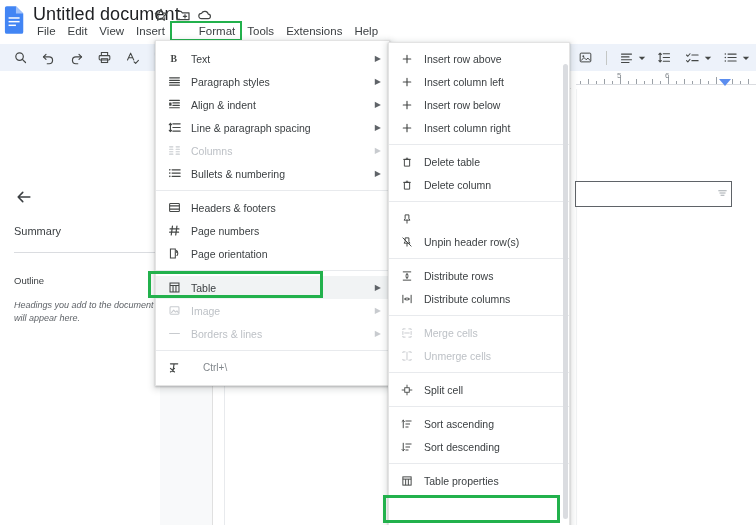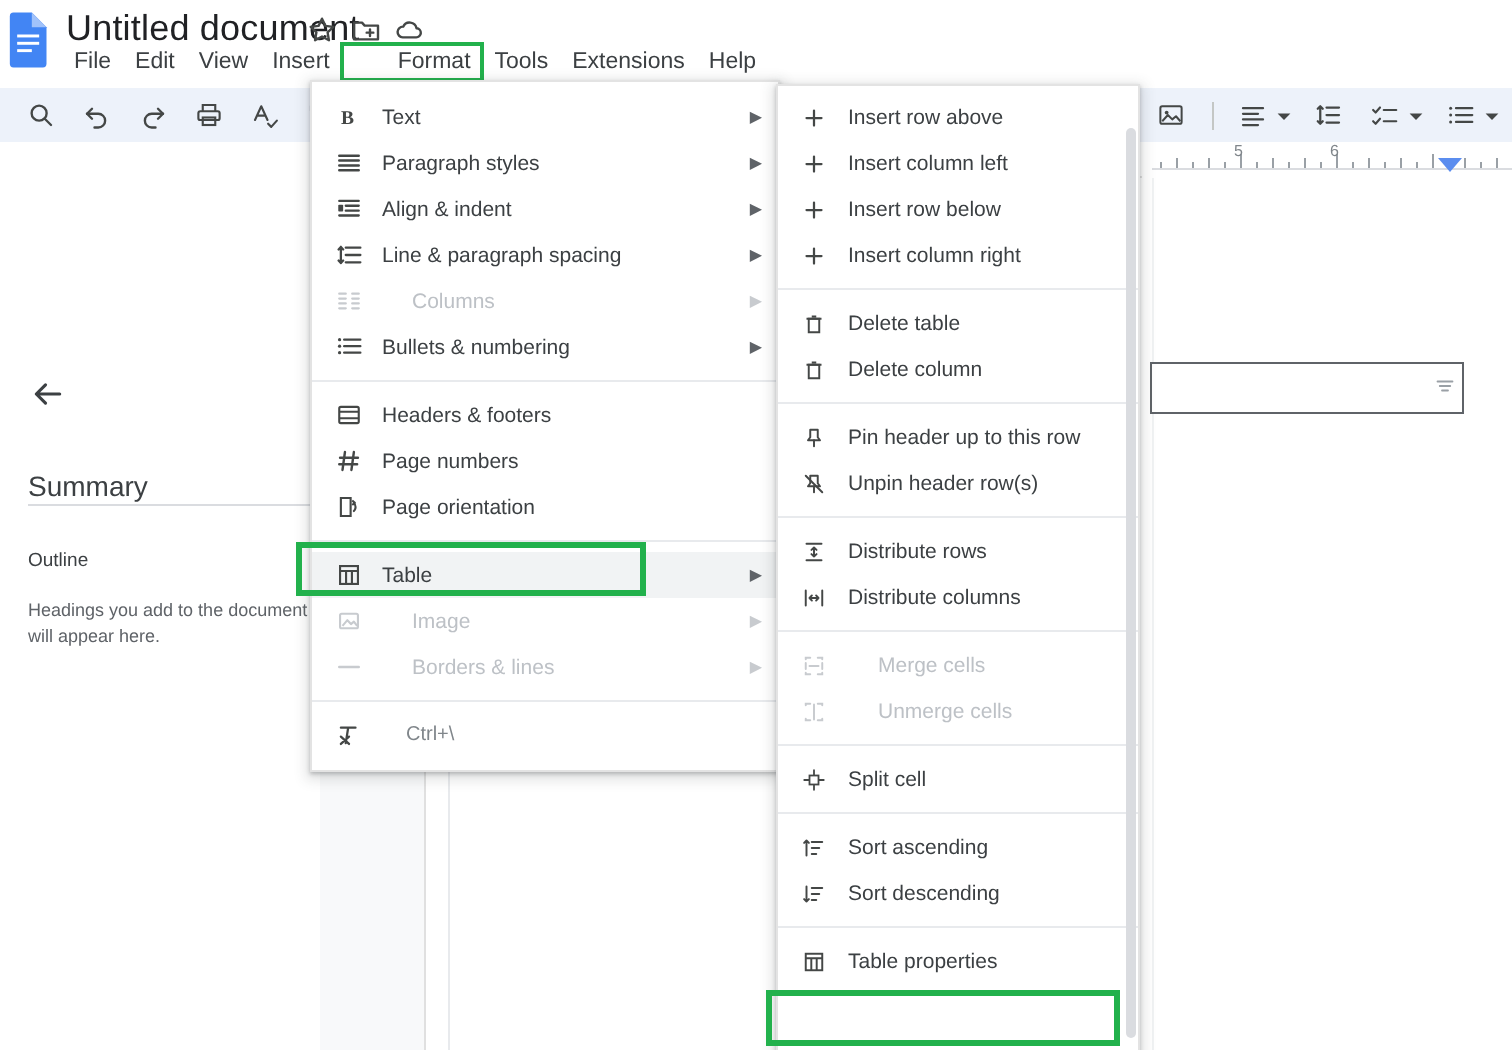--- a/index.html
+++ b/index.html
@@ -28,41 +28,41 @@
       display:flex;align-items:center;}
   .tb{width:20px;height:20px;margin:0 4px;display:flex;align-items:center;justify-content:center;color:#444746;flex:none;}
   .tb svg{display:block;}
   .tb-sep{width:1px;height:14px;background:#c4c7c5;margin:0 5px;flex:none;}
   
   #ruler{position:absolute;left:0;top:71px;width:756px;height:18px;background:#fff;}
   
   #workarea{position:absolute;left:0;top:89px;width:756px;height:436px;background:#f8f9fa;}
   #sidebar{position:absolute;left:0;top:89px;width:160px;height:436px;background:#fff;}
   #back-arrow{position:absolute;left:14px;top:98px;width:20px;height:20px;color:#3c4043;}
-  #summary-label{position:absolute;left:14px;top:146px;font-size:14px;color:#3c4043;}
+  #summary-label{position:absolute;left:14px;top:136px;font-size:11px;color:#3c4043;}
   #side-divider{position:absolute;left:14px;top:163px;width:146px;height:1px;background:#dadce0;}
   #outline-label{position:absolute;left:14px;top:186px;font-size:9.5px;color:#3c4043;}
   #outline-hint{position:absolute;left:14px;top:210px;width:148px;font-size:9px;line-height:13px;
-      color:#5f6368;}
+      font-style:italic;color:#5f6368;}
   
   #page{position:absolute;left:213px;top:89px;width:357px;height:436px;background:#fff;
       box-shadow:0 0 0 1px #e0e0e0;}
   #page-leftmargin{position:absolute;left:224px;top:89px;width:1px;height:436px;background:#e8eaed;}
   #doc-textbox{position:absolute;left:575px;top:181px;width:155px;height:24px;border:1px solid #5f6368;background:#fff;}
   #doc-textbox-handle{position:absolute;right:4px;top:7px;width:9px;height:8px;color:#9aa0a6;}
   #right-gutter{position:absolute;left:570px;top:89px;width:186px;height:436px;background:#fff;}
   #right-page-edge{position:absolute;left:576px;top:89px;width:1px;height:436px;background:#f1f3f4;}
   
   .menu-pane{position:absolute;background:#fff;border:1px solid #e3e3e3;border-radius:0;
       box-shadow:0 2px 6px 2px rgba(60,64,67,.15), 0 1px 2px rgba(60,64,67,.30);}
   #format-menu{left:155px;top:40px;width:233px;padding:6px 0 6px 0;}
   #table-submenu{left:388px;top:42px;width:180px;padding:4px 0 2px 0;height:483px;overflow:hidden;}
   .mrow{position:relative;display:flex;align-items:center;height:23px;padding:0 8px 0 10px;
       font-size:10.5px;color:#3c4043;white-space:nowrap;cursor:default;}
-  .mrow.disabled{color:#bdc1c6;gap:15px;}
+  .mrow.disabled{color:#bdc1c6;}
   .mrow .mico{width:16px;height:16px;margin-right:9px;display:flex;align-items:center;justify-content:center;flex:none;color:#444746;}
   .mrow.disabled .mico{color:#c8cbcf;}
   .mrow .mico svg{display:block;}
   .mlabel{flex:1;overflow:hidden;text-overflow:ellipsis;}
   .mshort{color:#80868b;font-size:10px;margin-left:12px;}
   .marrow{margin-left:10px;color:#5f6368;font-size:8px;line-height:8px;}
   .mrow.disabled .marrow{color:#c8cbcf;}
   .msep{height:1px;background:#e8eaed;margin:5px 0;}
   .mrow.hl{background:#f1f3f4;}
   .greenbox{position:absolute;border:3px solid #22b14c;box-sizing:border-box;pointer-events:none;}
@@ -450,21 +450,20 @@
 
   <div class="msep"></div>
 
   <div class="mrow">
     <span class="mico">
       <svg viewBox="0 0 16 16" width="12" height="12" fill="none" stroke="currentColor" stroke-width="1.3">
           <path d="M5.5 2.5h5v5l1.5 2h-8l1.5-2z" stroke-linejoin="round"></path>
           <path d="M8 9.5v4" stroke-linecap="round"></path>
         </svg>
     </span>
-    <span class="mlabel">Pin header up to this row</span>
   </div>
   <div class="mrow">
     <span class="mico">
       <svg viewBox="0 0 16 16" width="12" height="12" fill="none" stroke="currentColor" stroke-width="1.3">
           <path d="M5.5 2.5h5v5l1.5 2h-8l1.5-2z" stroke-linejoin="round"></path>
           <path d="M8 9.5v4" stroke-linecap="round"></path>
           <path d="M2.5 2.5l11 11" stroke-linecap="round"></path>
         </svg>
     </span>
     <span class="mlabel">Unpin header row(s)</span>

